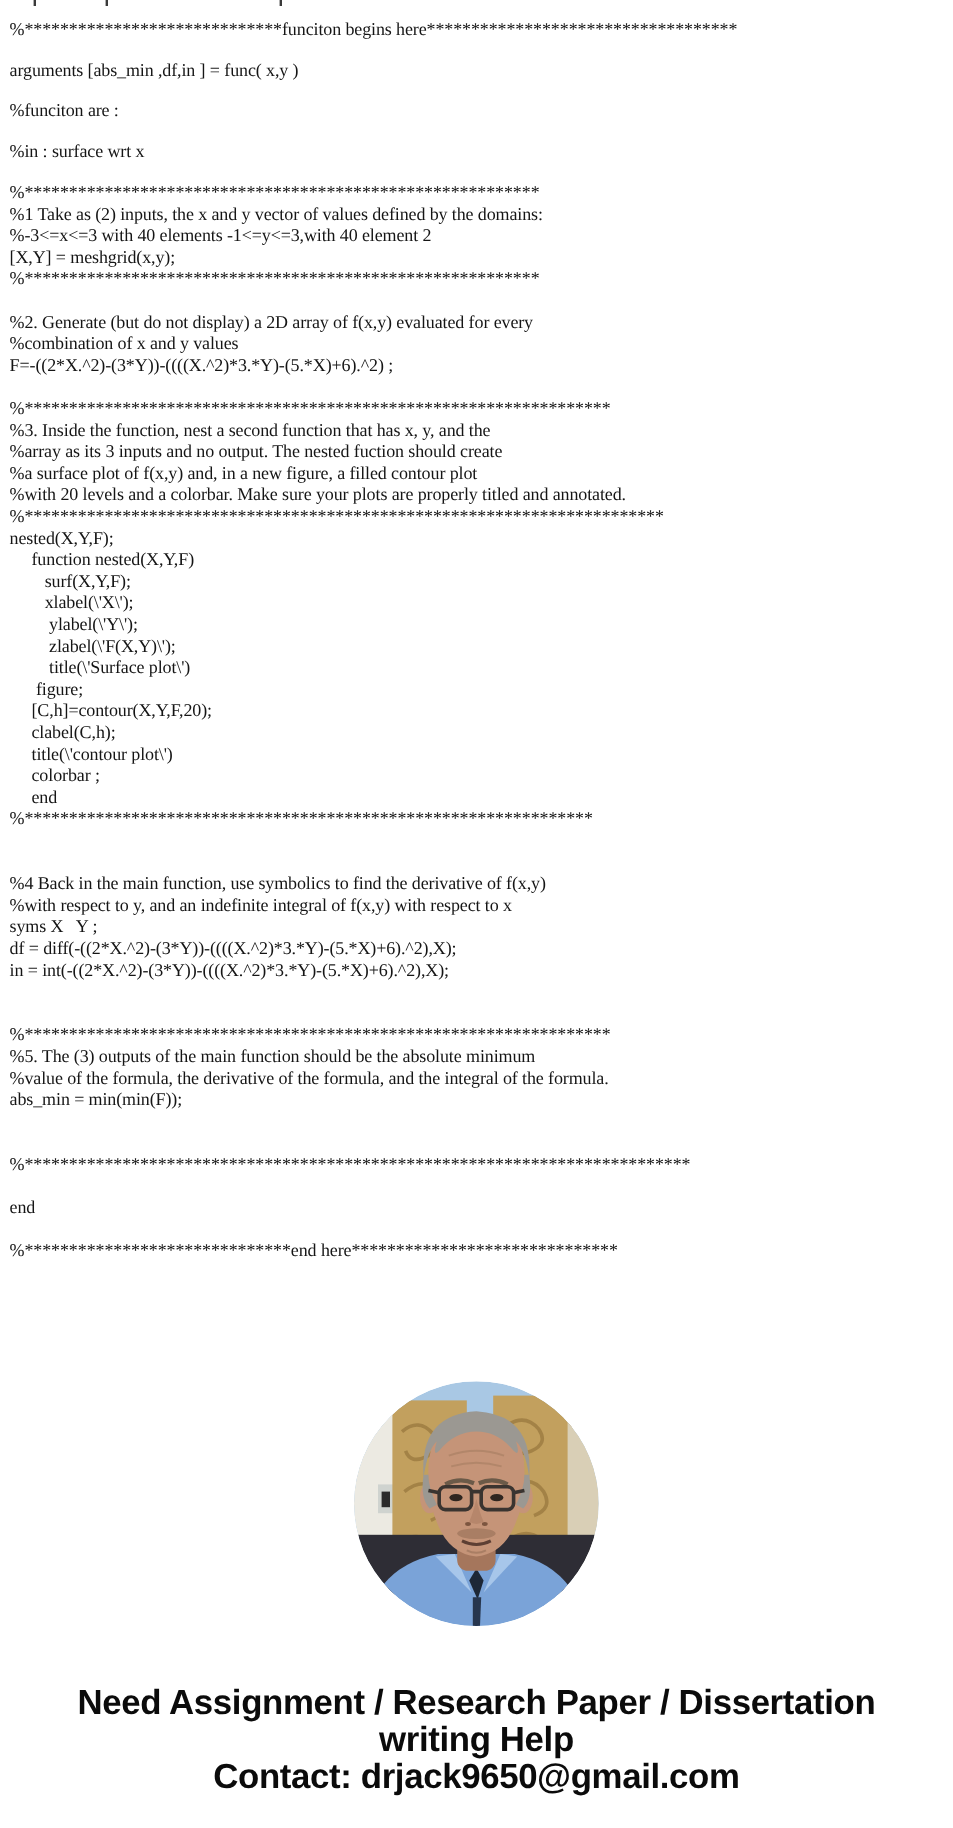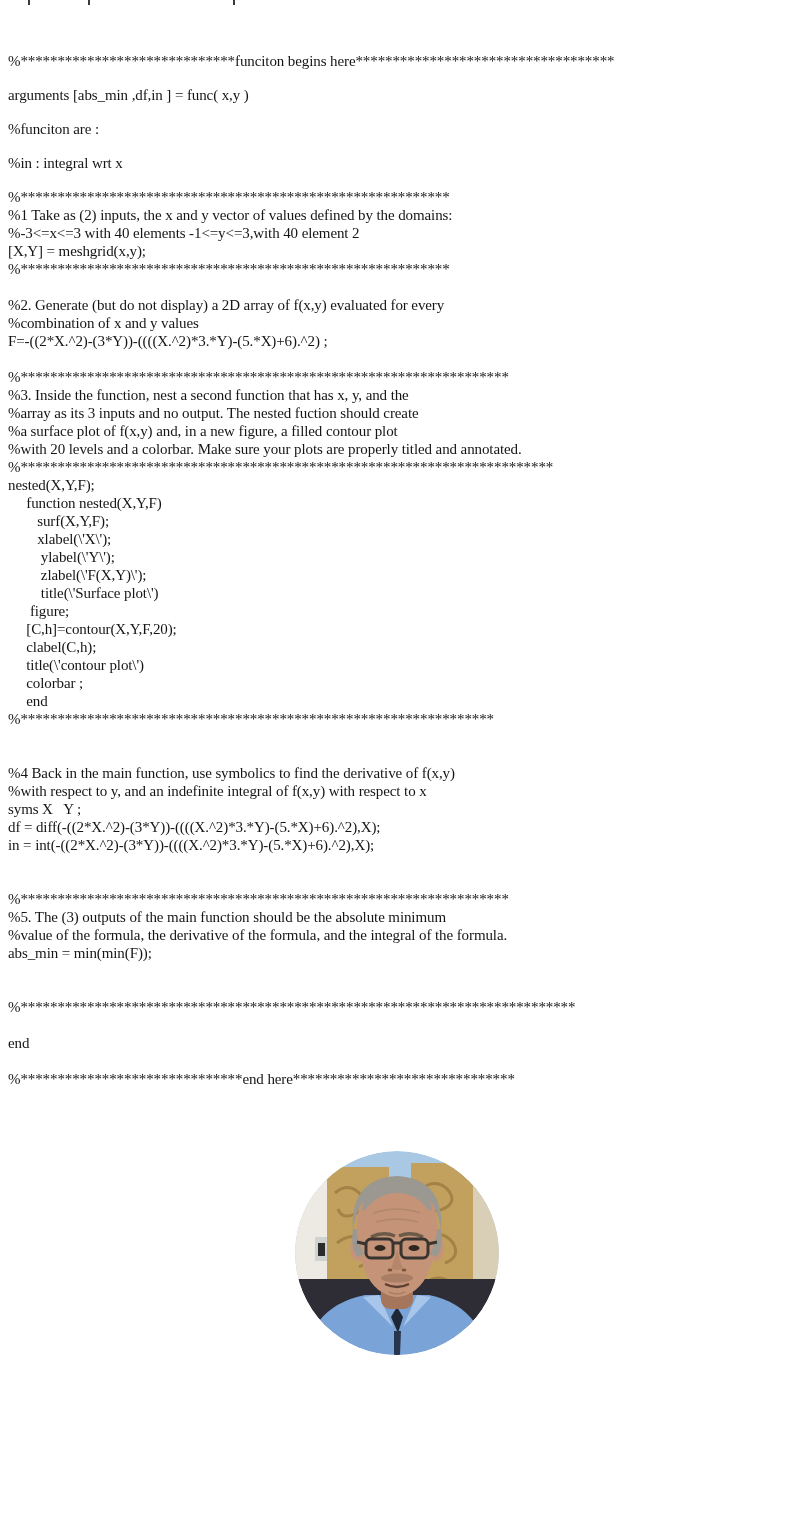--- a/index.html
+++ b/index.html
@@ -18,21 +18,20 @@
   .top-crop { position: absolute; top: 0; left: 0; width: 794px; height: 6px; }
   .top-crop .mark { position: absolute; top: 0; width: 2px; height: 5px; background: #3a3a3a; }
 
   .doc {
     position: absolute;
     top: 16px;
     left: 8px;
     width: 778px;
     font-size: 15px;
     letter-spacing: -0.1px;
-    margin-top: 36px;
   }
   .para {
     line-height: 18px;
     margin: 0 0 16px 0;
     white-space: pre;
   }
   pre.code {
     margin: 0;
     font-family: "Liberation Serif", "DejaVu Serif", serif;
     font-size: 15px;
@@ -80,21 +79,21 @@
     <span class="mark" style="left:28px"></span>
     <span class="mark" style="left:88px"></span>
     <span class="mark" style="left:233px"></span>
   </div>
 
   <div class="doc">
     <div id="para-list">
         <div class="para">%*****************************funciton begins here***********************************</div>
         <div class="para">arguments [abs_min ,df,in ] = func( x,y )</div>
         <div class="para">%funciton are :</div>
-        <div class="para">%in : integral wrt x</div>
+        <div class="para">%in : surface wrt x</div>
       </div>
     <pre class="code">%**********************************************************
 %1 Take as (2) inputs, the x and y vector of values defined by the domains:
 %-3&lt;=x&lt;=3 with 40 elements -1&lt;=y&lt;=3,with 40 element 2
 [X,Y] = meshgrid(x,y);
 %**********************************************************
 
 %2. Generate (but do not display) a 2D array of f(x,y) evaluated for every
 %combination of x and y values
 F=-((2*X.^2)-(3*Y))-((((X.^2)*3.*Y)-(5.*X)+6).^2) ;
@@ -212,14 +211,19 @@
           <ellipse cx="109" cy="119" rx="2.4" ry="1.6" fill="#7c553f"></ellipse>
 
           <ellipse cx="102" cy="127" rx="16" ry="4.5" fill="#8d6750" opacity="0.5"></ellipse>
           <path d="M90,133 q12,6 24,0" stroke="#5d3f33" stroke-width="2.5" fill="none"></path>
           <path d="M94,141 q8,4 16,0" stroke="#8d6750" stroke-width="1.6" fill="none" opacity="0.5"></path>
         </g>
       </svg>
     </span>
   </div>
 
+  <div class="footer-text">
+    <div>Need Assignment / Research Paper / Dissertation</div>
+    <div>writing Help</div>
+    <div>Contact: drjack9650@gmail.com</div>
+  </div>
 
 </div>
 
 </body></html>

